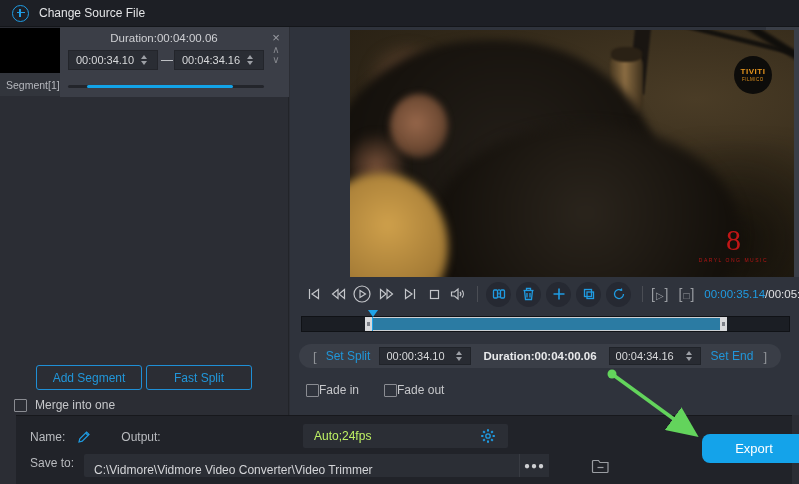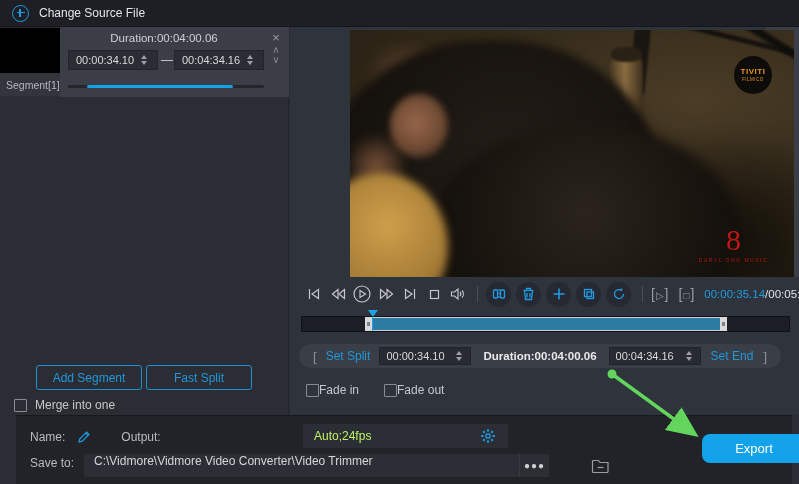--- a/index.html
+++ b/index.html
@@ -147,21 +147,21 @@
   .f-row1 { position:absolute; left:14px; top:10px; height:22px; display:flex; align-items:center; }
   .name-value { color:#e3e4e6; margin-left:9px; }
   .pencil { margin-left:12px; cursor:pointer; display:flex; }
   .output-label { margin-left:30px; }
   .output-field { position:absolute; left:287px; top:8px; width:205px; height:24px; background:#2b2e35;
     border-radius:2px; display:flex; align-items:center; padding-left:11px; cursor:pointer; }
   .output-value { color:#bef264; }
   .gear { position:absolute; right:12px; top:4px; cursor:pointer; }
   .f-row2 { position:absolute; left:14px; top:40px; height:22px; display:flex; align-items:flex-start; }
   .path-field { position:absolute; left:68px; top:38px; width:465px; height:23px; background:#2b2e35;
-    border-radius:2px; display:flex; align-items:flex-start; padding-left:10px; }
+    border-radius:2px; display:flex; align-items:flex-end; padding-left:10px; }
   .path-value { color:#d4d5d8; font-size:12px; white-space:nowrap; }
   .more-btn { position:absolute; left:503px; top:38px; width:30px; height:23px; border-left:1px solid #383b42;
     display:flex; align-items:center; justify-content:center; color:#cfd0d3; letter-spacing:1px;
     font-size:10px; cursor:pointer; background:#2b2e35; }
   .folder-btn { position:absolute; left:571px; top:38px; width:26px; height:23px;
     display:flex; align-items:center; justify-content:center; cursor:pointer; }
   .export-btn { position:absolute; left:686px; top:18px; width:104px; height:29px;
     background:#14a3ea; border:none; border-radius:8px; color:#fff; font-size:13px;
     font-family:"Liberation Sans",sans-serif; cursor:pointer; }
 

